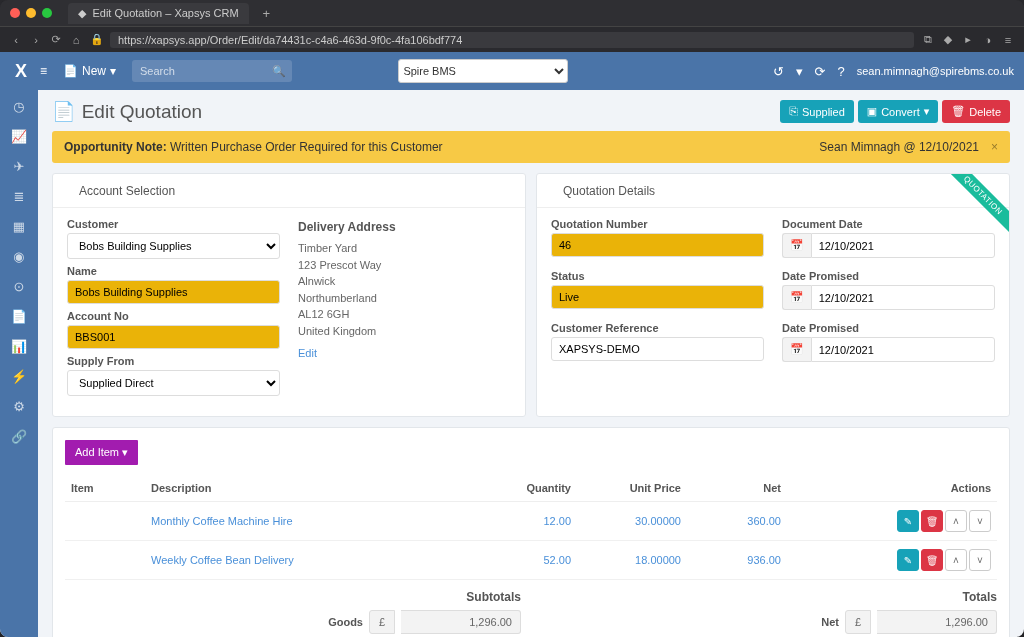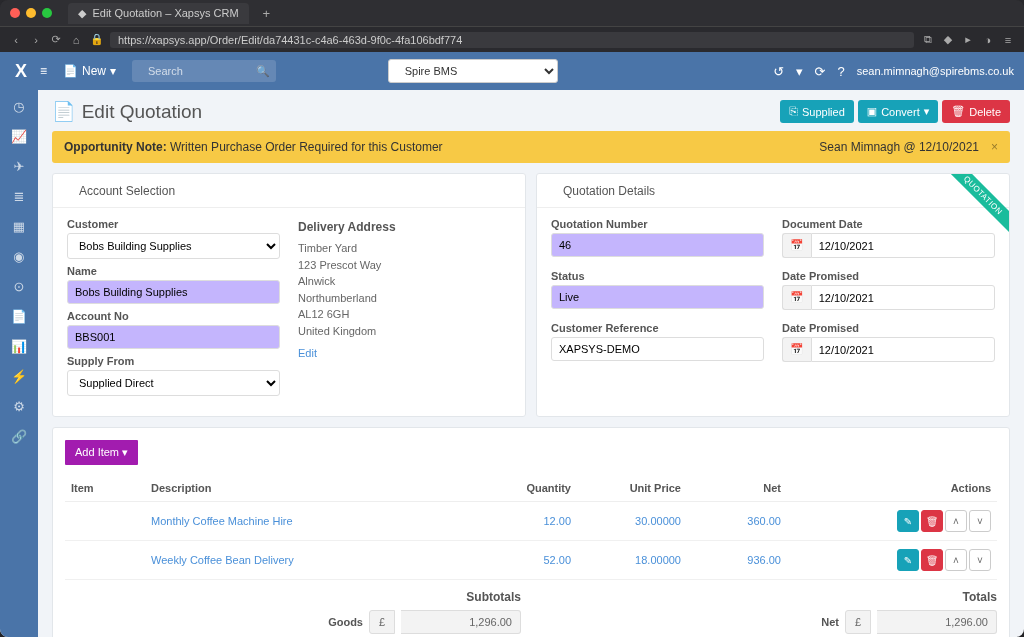--- a/index.html
+++ b/index.html
@@ -11,26 +11,26 @@
 .tab-title { margin-left: 10px; padding: 4px 10px; background: #3a3a3e; color: #ccc; font-size: 11px; border-radius: 4px 4px 0 0; display: flex; align-items: center; gap: 6px;}
 .tab-plus { color: #aaa; margin-left: 8px; font-size: 13px; cursor: pointer; }
 .urlbar { height: 26px; background: #2a2a2e; display: flex; align-items: center; padding: 0 10px; gap: 8px; color: #aaa; font-size: 11px; border-top: 1px solid #444;}
 .urlbar .icon { width: 12px; text-align: center; }
 .url-input { flex: 1; background: #3a3a3e; border-radius: 3px; padding: 2px 8px; color: #ccc; font-size: 11px; }
 .app { height: calc(637px - 52px); background: #f1f4f8; display: flex; flex-direction: column; }
 .topbar { height: 38px; background: #4a74a8; display: flex; align-items: center; padding: 0 10px; gap: 8px; color: #fff; }
 .topbar .logo { font-weight: bold; font-size: 18px; width: 22px; text-align: center; }
 .topbar .burger { cursor: pointer; }
 .topbar .new-btn { background: transparent; color: #fff; border: none; padding: 4px 8px; cursor: pointer; display: flex; align-items: center; gap: 4px; font-size: 12px;}
-.topbar .search { background: rgba(255,255,255,0.15); border: none; color: #fff; padding: 5px 16px; border-radius: 3px; width: 144px; font-size: 11px; }
+.topbar .search { background: rgba(255,255,255,0.15); border: none; color: #fff; padding: 5px 8px; border-radius: 3px; width: 160px; font-size: 11px; }
 .topbar .search::placeholder { color: rgba(255,255,255,0.7); }
 .topbar .search-wrap { position: relative; display:flex; align-items:center;}
 .topbar .search-icon { position: absolute; right: 6px; color: rgba(255,255,255,0.7); font-size:11px;}
 .topbar .center-select { margin: 0 auto; }
-.topbar select { padding: 4px 12px; font-size: 11px; border: 1px solid #ccc; border-radius: 3px; width: 170px; background: #fff; color: #333;}
+.topbar select { padding: 4px 0; font-size: 11px; border: 1px solid #ccc; border-radius: 3px; width: 170px; background: #fff; color: #333;}
 .topbar .right-icons { display: flex; align-items: center; gap: 12px; margin-left: auto; font-size: 13px;}
 .topbar .user-email { font-size: 11px; }
 .body-row { flex: 1; display: flex; overflow: hidden; }
 .sidebar { width: 38px; background: #4a74a8; display: flex; flex-direction: column; align-items: center; padding-top: 8px; gap: 14px; color: #cdd9e7; }
 .sidebar .sicon { width: 16px; height: 16px; display: flex; align-items: center; justify-content: center; font-size: 13px; cursor: pointer; }
 .main { flex: 1; overflow-y: auto; padding: 10px 14px 14px 14px; }
 .page-header { display: flex; align-items: center; margin-bottom: 8px; }
 .page-header h1 { font-size: 19px; font-weight: 400; color: #555; display: flex; align-items: center; gap: 6px; }
 .page-actions { margin-left: auto; display: flex; gap: 4px; }
 .btn { padding: 5px 9px; border: none; border-radius: 3px; font-size: 11px; color: #fff; cursor: pointer; display: flex; align-items: center; gap: 4px; }
@@ -40,21 +40,21 @@
 .alert .close { margin-left: 12px; color: rgba(0,0,0,0.4); cursor: pointer; }
 .panels { display: grid; grid-template-columns: 1fr 1fr; gap: 10px; margin-bottom: 10px; }
 .panel { background: #fff; border: 1px solid #e2e6ea; border-radius: 3px; padding: 10px 14px 14px; position: relative; }
 .panel-header { font-size: 12px; color: #555; padding-bottom: 8px; border-bottom: 1px solid #eee; margin: -10px -14px 10px; padding: 10px 26px 9px; }
 .ribbon { position: absolute; top: 0; right: 0; width: 70px; height: 70px; overflow: hidden; }
 .ribbon span { position: absolute; display: block; width: 100px; padding: 3px 0; background: #1abc9c; color: #fff; font-size: 8px; text-align: center; transform: rotate(45deg); top: 14px; right: -24px; letter-spacing: 0.5px;}
 .form-grid-2 { display: grid; grid-template-columns: 1fr 1fr; gap: 6px 18px; }
 .fg { display: flex; flex-direction: column; gap: 3px; margin-bottom: 6px;}
 .fg label { font-size: 11px; font-weight: 600; color: #555; }
 .fg input, .fg select { padding: 5px 7px; border: 1px solid #ddd; border-radius: 3px; font-size: 11px; background: #fff; }
-.fg input[readonly] { background: #c4b5fd; }
+.fg input[readonly] { background: #eab308; }
 .input-group { display: flex; }
 .input-group .addon { background: #f3f3f3; border: 1px solid #ddd; border-right: none; padding: 5px 7px; border-radius: 3px 0 0 3px; font-size: 11px; color: #666;}
 .input-group input { border-radius: 0 3px 3px 0; flex: 1; }
 .addr-block { font-size: 11px; color: #666; line-height: 1.5; }
 .addr-block .title { font-size: 12px; font-weight: 600; color: #555; margin-bottom: 4px; }
 .addr-block a { color: #4a90d9; cursor: pointer; display: inline-block; margin-top: 6px; font-size: 11px;}
 .section { background: #fff; border: 1px solid #e2e6ea; border-radius: 3px; padding: 12px; }
 .btn-primary { background: #a21caf; color: #fff; padding: 6px 10px; border: none; border-radius: 1px; font-size: 11px; cursor: pointer; }
 .items-table { width: 100%; margin-top: 10px; border-collapse: collapse; font-size: 11px; }
 .items-table th { text-align: left; padding: 7px 6px; border-bottom: 1px solid #eee; color: #555; font-weight: 600; }

